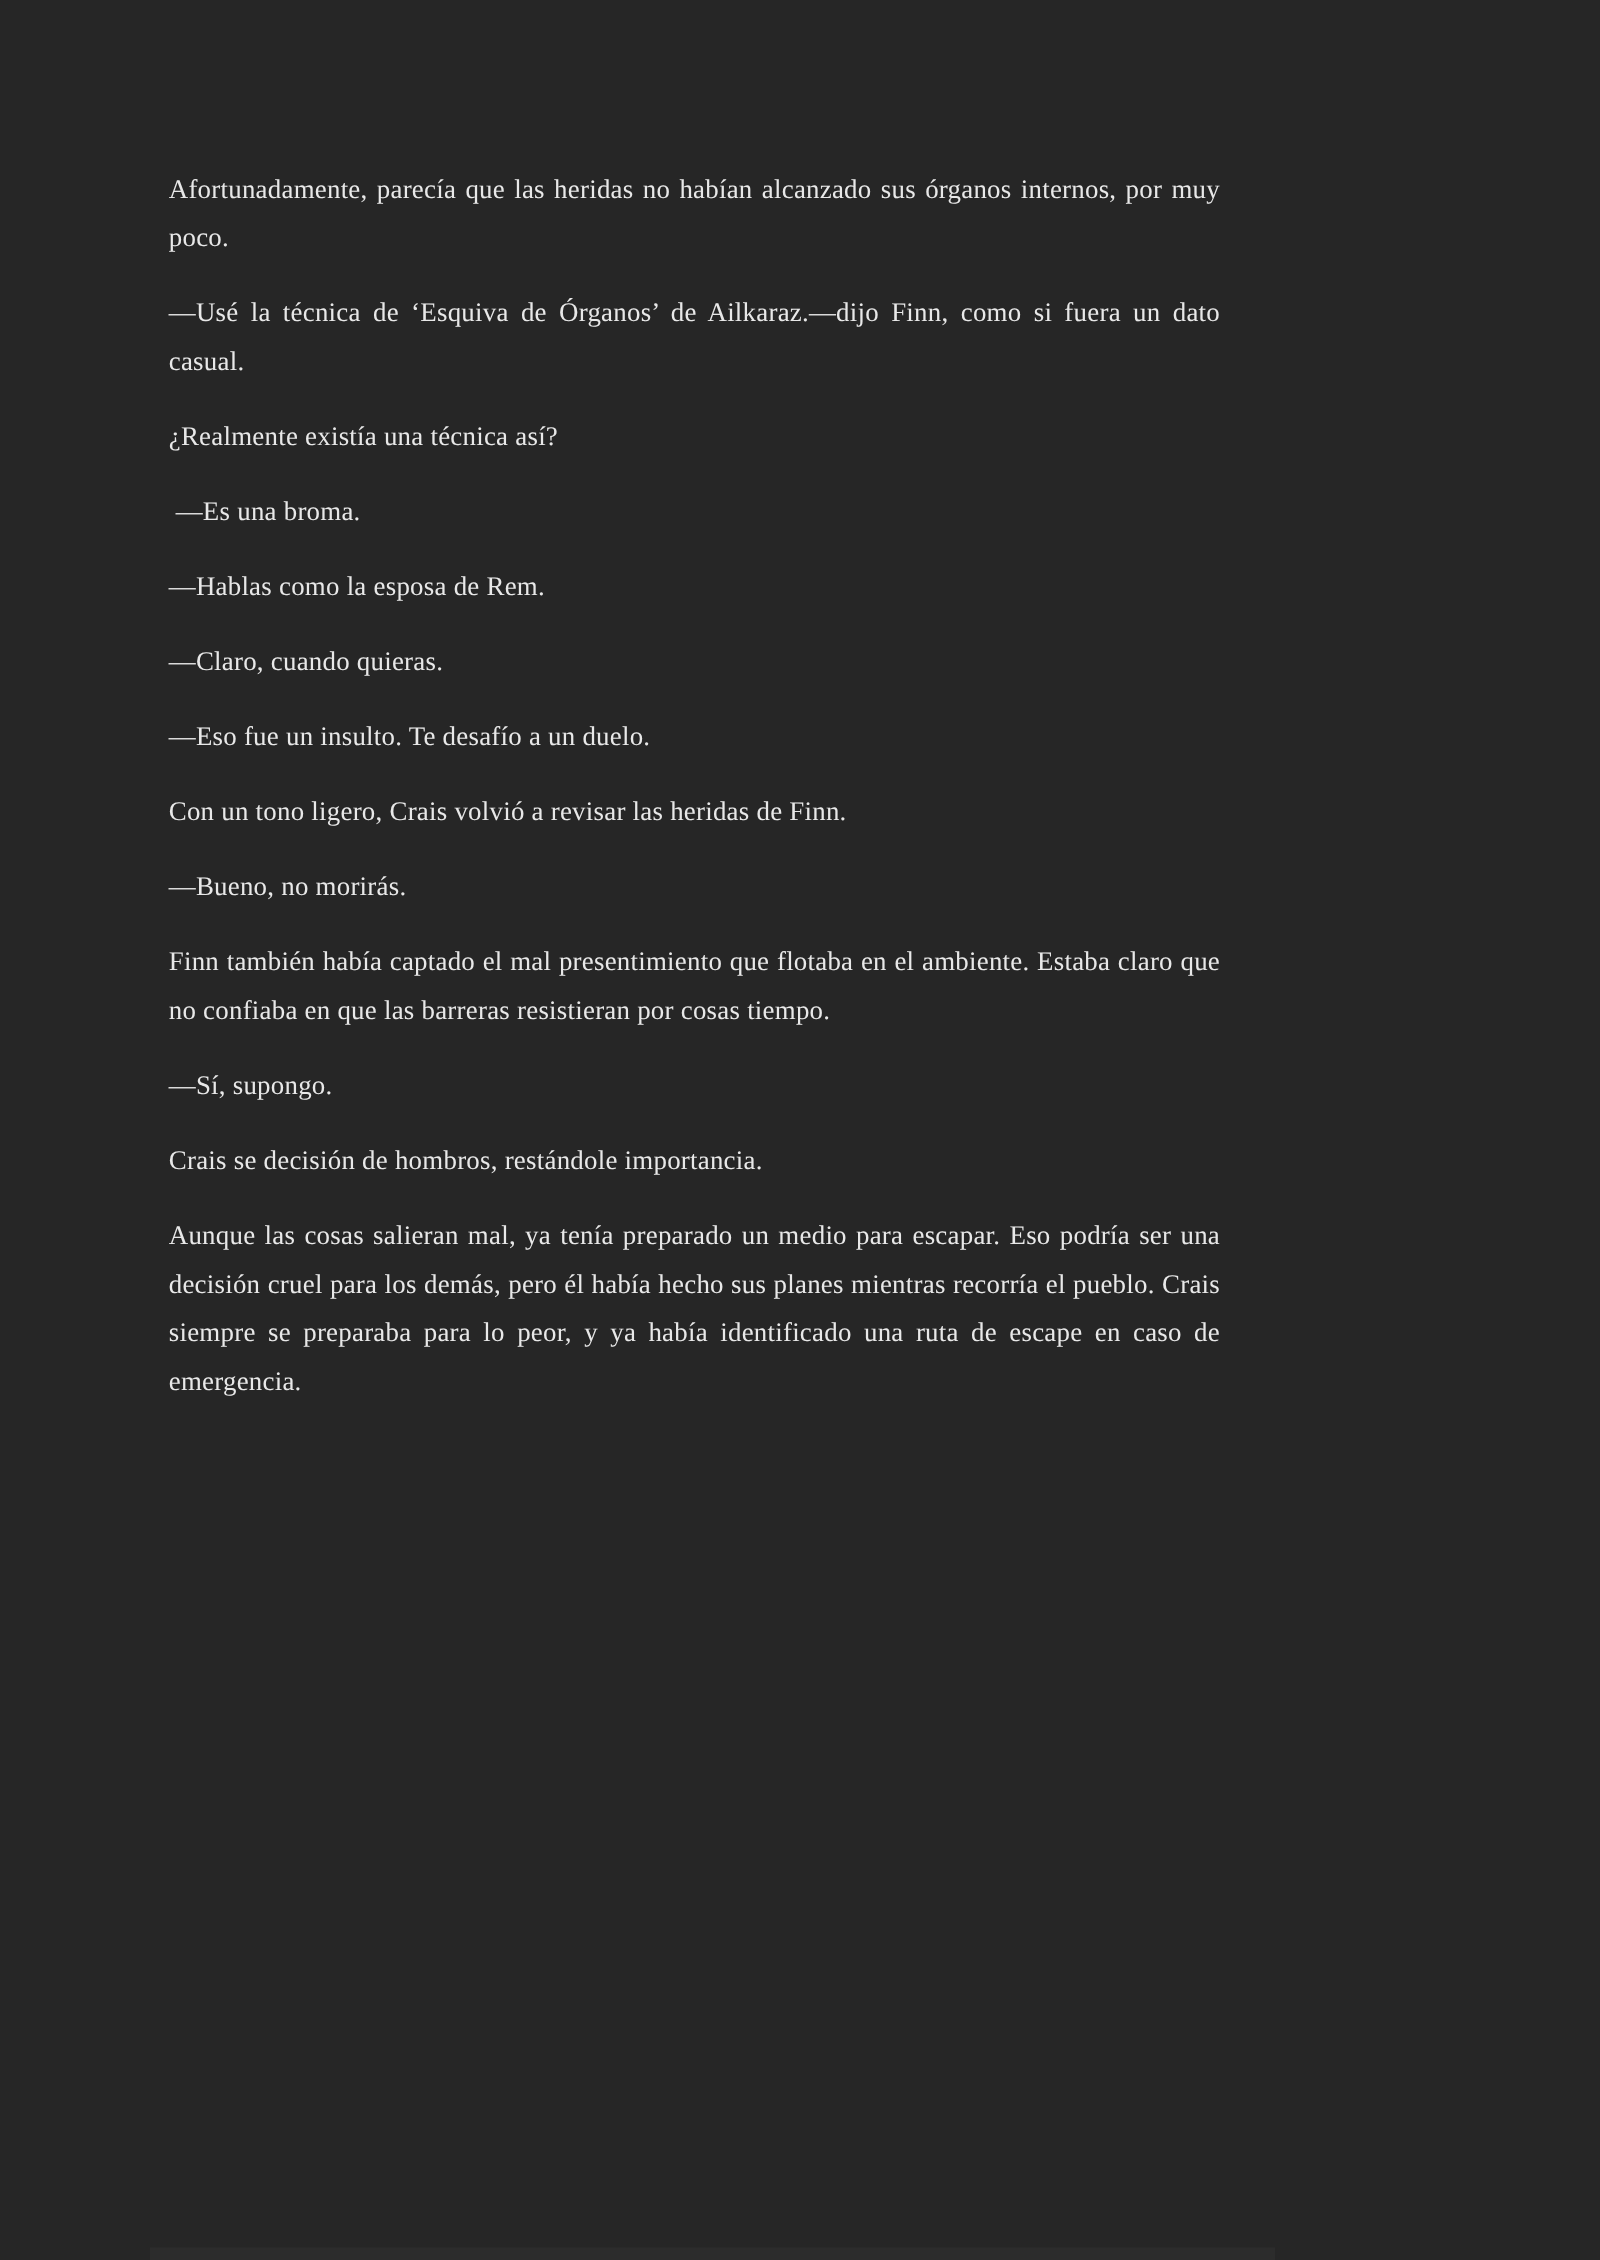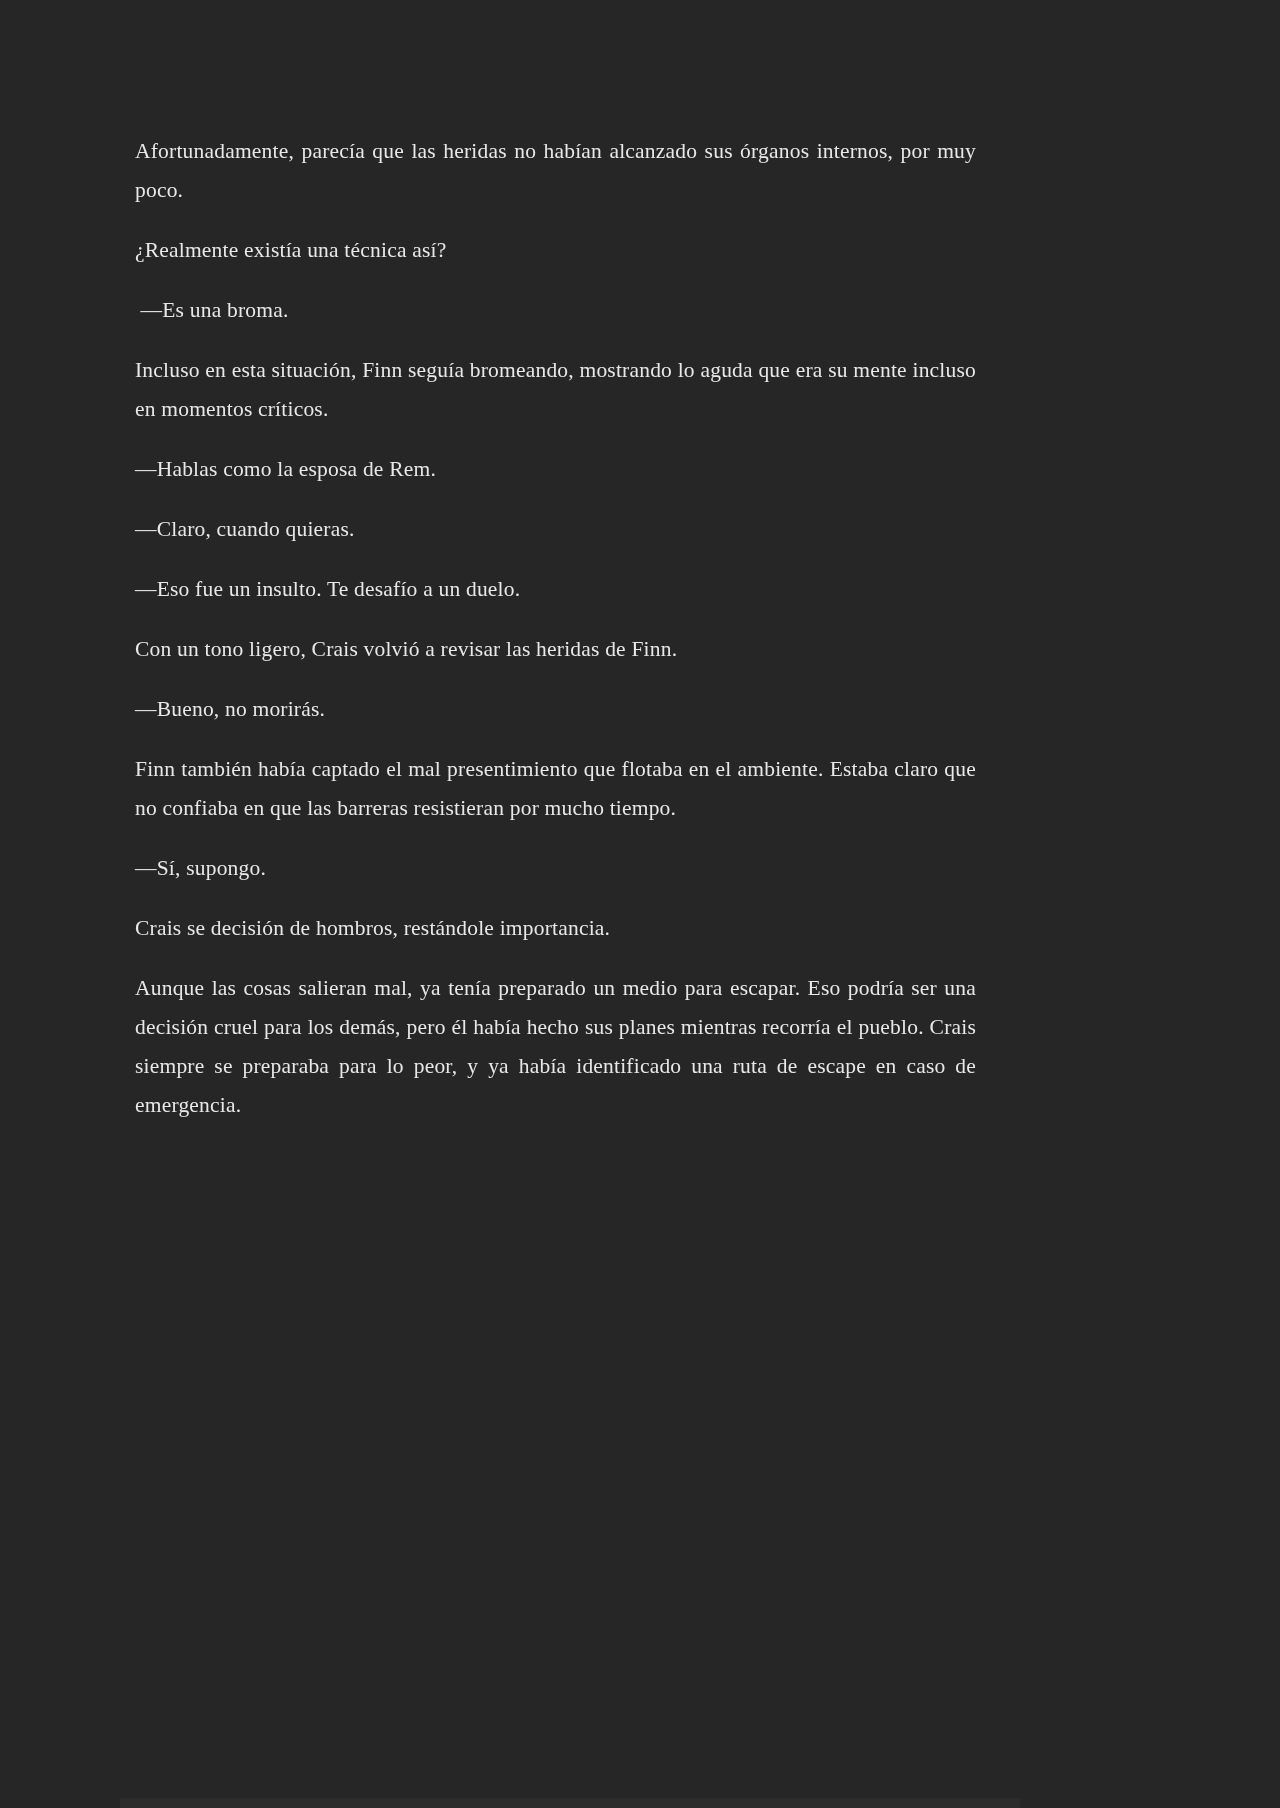--- a/index.html
+++ b/index.html
@@ -45,27 +45,27 @@
     height: 10px;
     background: #2c2c2c;
   }
 </style>
 </head>
 <body>
 
 <div class="page">
   <div class="reader-content">
     <p>Afortunadamente, parecía que las heridas no habían alcanzado sus órganos internos, por muy poco.</p>
+    <p>—Usé la técnica de ‘Esquiva de Órganos’ de Ailkaraz.—dijo Finn, como si fuera un dato casual.</p>
     <p>¿Realmente existía una técnica así?</p>
     <p> —Es una broma.</p>
-    <p>Incluso en esta situación, Finn seguía bromeando, mostrando lo aguda que era su mente incluso en momentos críticos.</p>
     <p>—Hablas como la esposa de Rem.</p>
     <p>—Claro, cuando quieras.</p>
     <p>—Eso fue un insulto. Te desafío a un duelo.</p>
     <p>Con un tono ligero, Crais volvió a revisar las heridas de Finn.</p>
     <p>—Bueno, no morirás.</p>
-    <p>Finn también había captado el mal presentimiento que flotaba en el ambiente. Estaba claro que no confiaba en que las barreras resistieran por mucho tiempo.</p>
+    <p>Finn también había captado el mal presentimiento que flotaba en el ambiente. Estaba claro que no confiaba en que las barreras resistieran por cosas tiempo.</p>
     <p>—Sí, supongo.</p>
     <p>Crais se decisión de hombros, restándole importancia.</p>
     <p>Aunque las cosas salieran mal, ya tenía preparado un medio para escapar. Eso podría ser una decisión cruel para los demás, pero él había hecho sus planes mientras recorría el pueblo. Crais siempre se preparaba para lo peor, y ya había identificado una ruta de escape en caso de emergencia.</p>
   </div>
   <div class="page-bottom-edge"></div>
 </div>
 
 </body></html>

